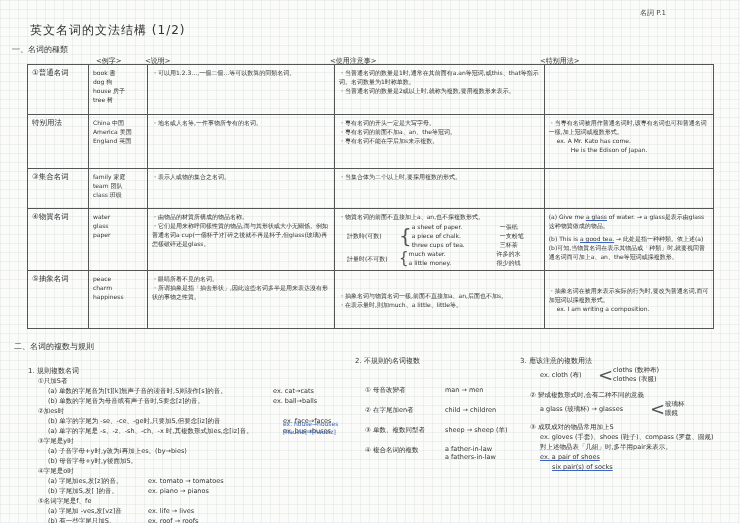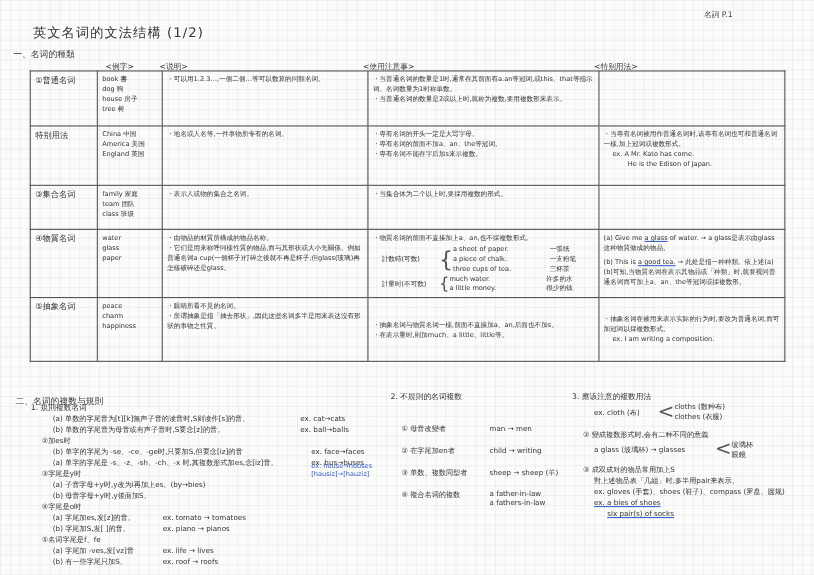--- a/index.html
+++ b/index.html
@@ -25,21 +25,21 @@
   table.nouns td { border:1px solid #555; vertical-align:top; padding:3px 4px;margin-top:36px; }
   td.c-kind { width:52px; font-size:7.5px; }
   td.c-ex { width:50px; }
   td.c-desc { width:178px; }
   td.c-note { width:200px; }
   td.c-use { width:160px; }
   .ex-line { display:block; }
   .li { display:block; }
   .ind { padding-left:8px; display:block; }
   .ul { text-decoration:underline; text-decoration-color:#3a66c8; }
-  .sec2 { left:14px; top:359px; font-size:8px; color:#333; }
+  .sec2 { left:14px; top:341px; font-size:8px; color:#333; }
   .blk { font-size:6.5px; line-height:10px; color:#333; }
   .blk .h { font-size:7px; }
   .blue { color:#2f5ec4; }
   .sub { padding-left:10px; }
   .sub2 { padding-left:20px; }
 </style>
 </head>
 <body>
 
 <div class="abs title">英文名词的文法结構 (1/2)</div>
@@ -173,20 +173,21 @@
     </td>
   </tr>
 </tbody>
   </table>
 
 <div class="abs sec2">二、名词的複数与規則</div>
 
 <div class="abs blk" style="left:28px;top:366px">
   <div class="h">1. 規則複数名词</div>
 
+  <div class="sub">①只加S者</div>
   <div class="sub2"><span style="display:inline-block;width:225px">(a) 单数的字尾音为[t][k]無声子音的读音时,S则读作[s]的音。</span><span>ex. cat→cats</span></div>
   <div class="sub2"><span style="display:inline-block;width:225px">(b) 单数的字尾音为母音或有声子音时,S要念[z]的音。</span><span>ex. ball→balls</span></div>
 
   <div class="sub">②加es时</div>
   <div class="sub2"><span style="display:inline-block;width:235px">(b) 单字的字尾为 -se、-ce、-ge时,只要加S,但要念[iz]的音</span><span>ex. face→faces</span></div>
   <div class="sub2"><span style="display:inline-block;width:235px">(a) 单字的字尾是 -s、-z、-sh、-ch、-x 时,其複数形式加es,念[iz]音。</span><span>ex. bus→buses</span></div>
 
   <div class="sub">③字尾是y时</div>
   <div class="sub2">(a) 子音字母+y时,y改为i再加上es。(by→bies)</div>
   <div class="sub2">(b) 母音字母+y时,y後面加S。</div>
@@ -201,21 +202,21 @@
 </div>
 
 <div class="abs blk blue" style="left:283px;top:420px;font-size:6px;line-height:8px">
   <div>ex. house→houses</div>
   <div>[hausiz]→[hauziz]</div>
 </div>
 
 <div class="abs blk" style="left:355px;top:356px">
   <div class="h">2. 不規則的名词複数</div>
   <div class="sub" style="margin-top:19px"><span style="display:inline-block;width:80px">① 母音改變者</span><span>man → men</span></div>
-  <div class="sub" style="margin-top:10px"><span style="display:inline-block;width:80px">② 在字尾加en者</span><span>child → writing</span></div>
+  <div class="sub" style="margin-top:10px"><span style="display:inline-block;width:80px">② 在字尾加en者</span><span>child → children</span></div>
   <div class="sub" style="margin-top:10px"><span style="display:inline-block;width:80px">③ 单数、複数同型者</span><span>sheep → sheep (羊)</span></div>
   <div class="sub" style="margin-top:10px;display:flex">
     <span style="display:inline-block;width:80px">④ 複合名词的複数</span>
     <span style="line-height:8px">
         <span style="display:block">a father-in-law</span>
         <span style="display:block">a fathers-in-law</span>
       </span>
   </div>
 </div>
 
@@ -232,17 +233,17 @@
   <div class="sub" style="margin-top:6px">② 變成複数形式时,会有二种不同的意義</div>
   <div class="sub2" style="display:flex;align-items:center">
     <span style="width:110px">a glass (玻璃杯) → glasses</span>
     <span style="font-size:18px;color:#555">&lt;</span>
     <span style="line-height:9px">
         <span style="display:block">玻璃杯</span>
         <span style="display:block">眼鏡</span>
       </span>
   </div>
   <div class="sub" style="margin-top:4px">③ 成双成对的物品常用加上S</div>
+  <div class="sub2">ex. gloves (手套)、shoes (鞋子)、compass (罗盘、圆规)</div>
   <div class="sub2">對上述物品表「几組」时,多半用pair来表示。</div>
-  <div class="sub2">ex. gloves (手套)、shoes (鞋子)、compass (罗盘、圆规)</div>
-  <div class="sub2 ul">ex. a bies of shoes</div>
+  <div class="sub2 ul">ex. a pair of shoes</div>
   <div class="sub2 ul" style="padding-left:32px">six pair(s) of socks</div>
 </div>
 
 </body></html>

